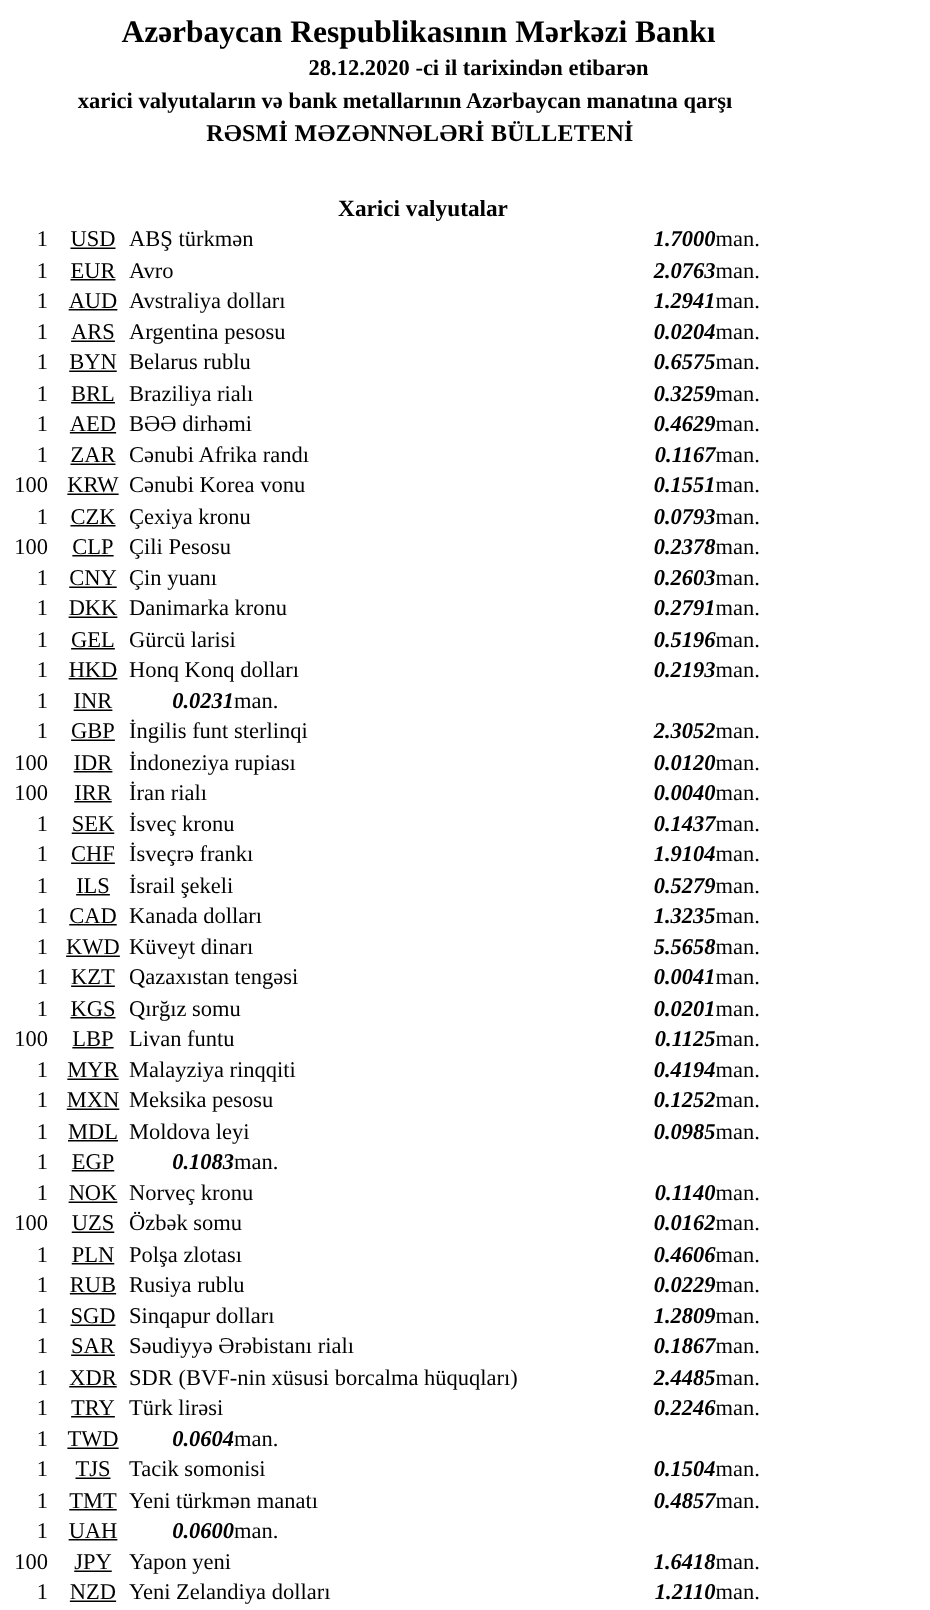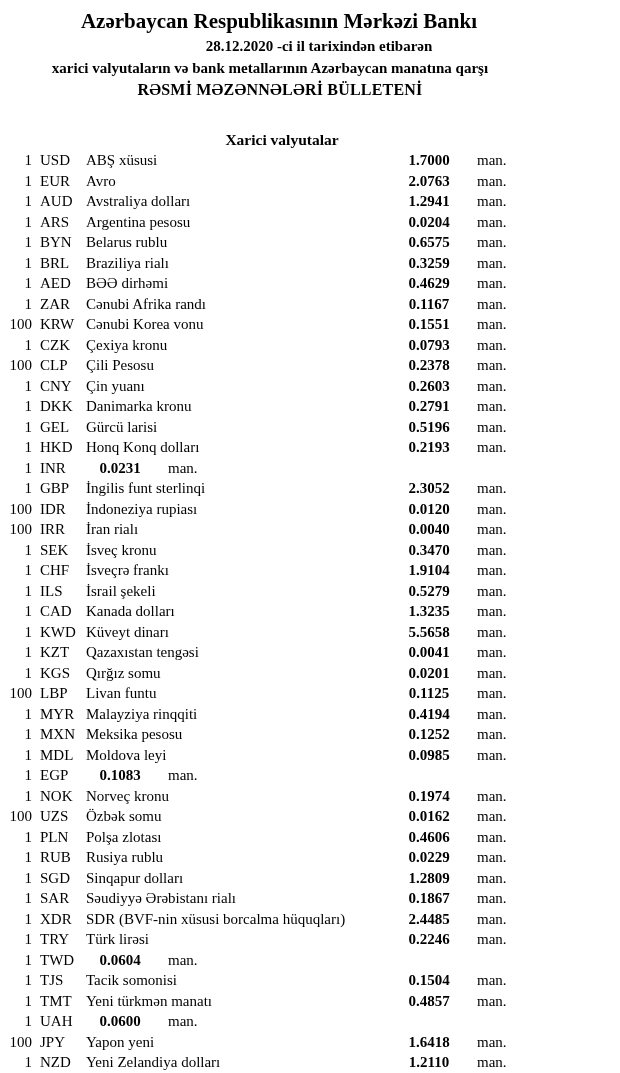--- a/index.html
+++ b/index.html
@@ -26,43 +26,43 @@
   .rates-table { margin-top: 0; }
   .row {
     display: flex;
     align-items: baseline;
     line-height: 20.5px;
     font-size: 15px;
     padding-right: 15px;
     white-space: nowrap;
   }
   .cell-qty  { flex: 0 0 32px; text-align: right; }
-  .cell-code { flex: 0 0 44px; margin-left: 8px; text-align: left; }
+  .cell-code { flex: 0 0 44px; margin-left: 8px; text-align: center; text-decoration: underline; }
   .cell-name { flex: 1 1 auto; padding-left: 2px; overflow: hidden; }
-  .cell-rate { flex: 0 0 72px; text-align: center; font-weight: bold; }
-  .cell-unit { flex: 0 0 44px; margin-left: 12px; text-align: left; }
+  .cell-rate { flex: 0 0 72px; text-align: right; font-weight: bold; font-style: italic; }
+  .cell-unit { flex: 0 0 44px; text-align: left; }
 </style>
 </head>
 <body>
 
 <div class="page">
   <div class="header">
     <div class="h-line h-title">Azərbaycan Respublikasının Mərkəzi Bankı</div>
     <div class="h-line h-date">28.12.2020 -ci il tarixindən etibarən</div>
     <div class="h-line h-subtitle">xarici valyutaların və bank metallarının Azərbaycan manatına qarşı</div>
     <div class="h-line h-bulletin">RƏSMİ MƏZƏNNƏLƏRİ BÜLLETENİ</div>
   </div>
 
   <div class="section-title">Xarici valyutalar</div>
 
   <div class="rates-table">
       <div class="row">
     <span class="cell-qty">1</span>
     <span class="cell-code">USD</span>
-    <span class="cell-name">ABŞ xüsusi</span>
+    <span class="cell-name">ABŞ türkmən</span>
     <span class="cell-rate">1.7000</span>
     <span class="cell-unit">man.</span>
   </div>
       <div class="row">
     <span class="cell-qty">1</span>
     <span class="cell-code">EUR</span>
     <span class="cell-name">Avro</span>
     <span class="cell-rate">2.0763</span>
     <span class="cell-unit">man.</span>
   </div>
@@ -181,21 +181,21 @@
     <span class="cell-qty">100</span>
     <span class="cell-code">IRR</span>
     <span class="cell-name">İran rialı</span>
     <span class="cell-rate">0.0040</span>
     <span class="cell-unit">man.</span>
   </div>
       <div class="row">
     <span class="cell-qty">1</span>
     <span class="cell-code">SEK</span>
     <span class="cell-name">İsveç kronu</span>
-    <span class="cell-rate">0.3470</span>
+    <span class="cell-rate">0.1437</span>
     <span class="cell-unit">man.</span>
   </div>
       <div class="row">
     <span class="cell-qty">1</span>
     <span class="cell-code">CHF</span>
     <span class="cell-name">İsveçrə frankı</span>
     <span class="cell-rate">1.9104</span>
     <span class="cell-unit">man.</span>
   </div>
       <div class="row">
@@ -264,21 +264,21 @@
       <div class="row">
     <span class="cell-qty">1</span>
     <span class="cell-code">EGP</span>
     <span class="cell-rate">0.1083</span>
     <span class="cell-unit">man.</span>
   </div>
       <div class="row">
     <span class="cell-qty">1</span>
     <span class="cell-code">NOK</span>
     <span class="cell-name">Norveç kronu</span>
-    <span class="cell-rate">0.1974</span>
+    <span class="cell-rate">0.1140</span>
     <span class="cell-unit">man.</span>
   </div>
       <div class="row">
     <span class="cell-qty">100</span>
     <span class="cell-code">UZS</span>
     <span class="cell-name">Özbək somu</span>
     <span class="cell-rate">0.0162</span>
     <span class="cell-unit">man.</span>
   </div>
       <div class="row">

